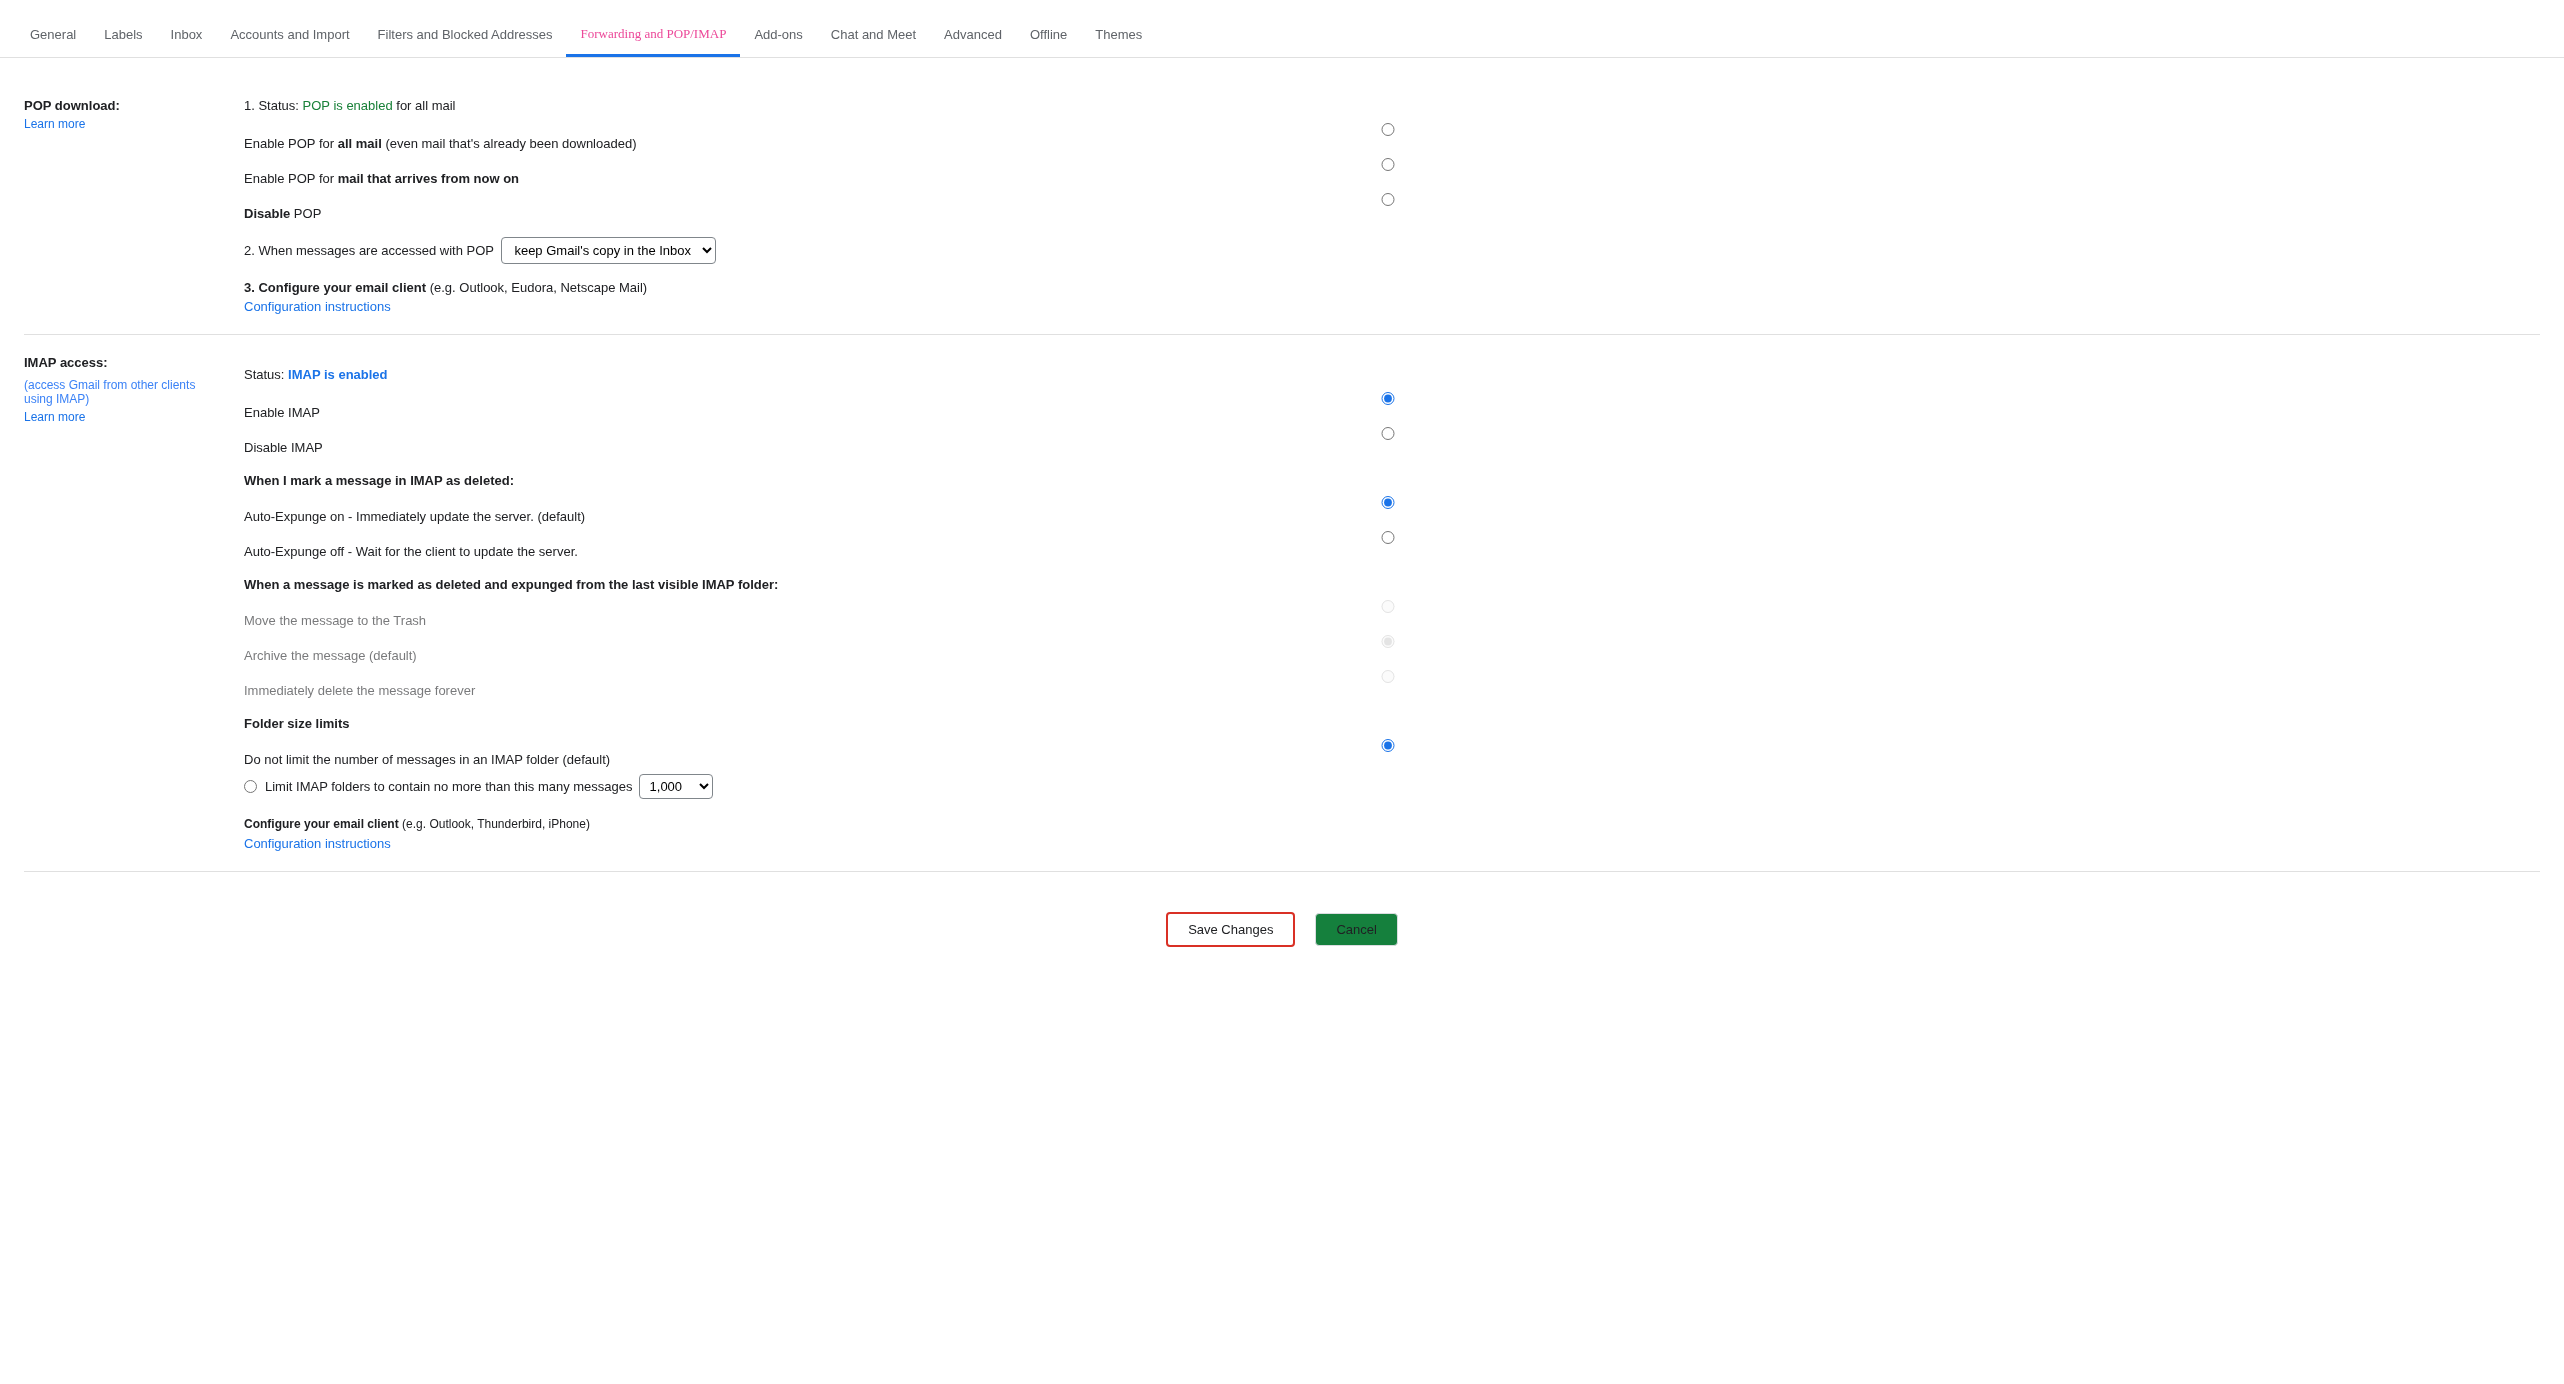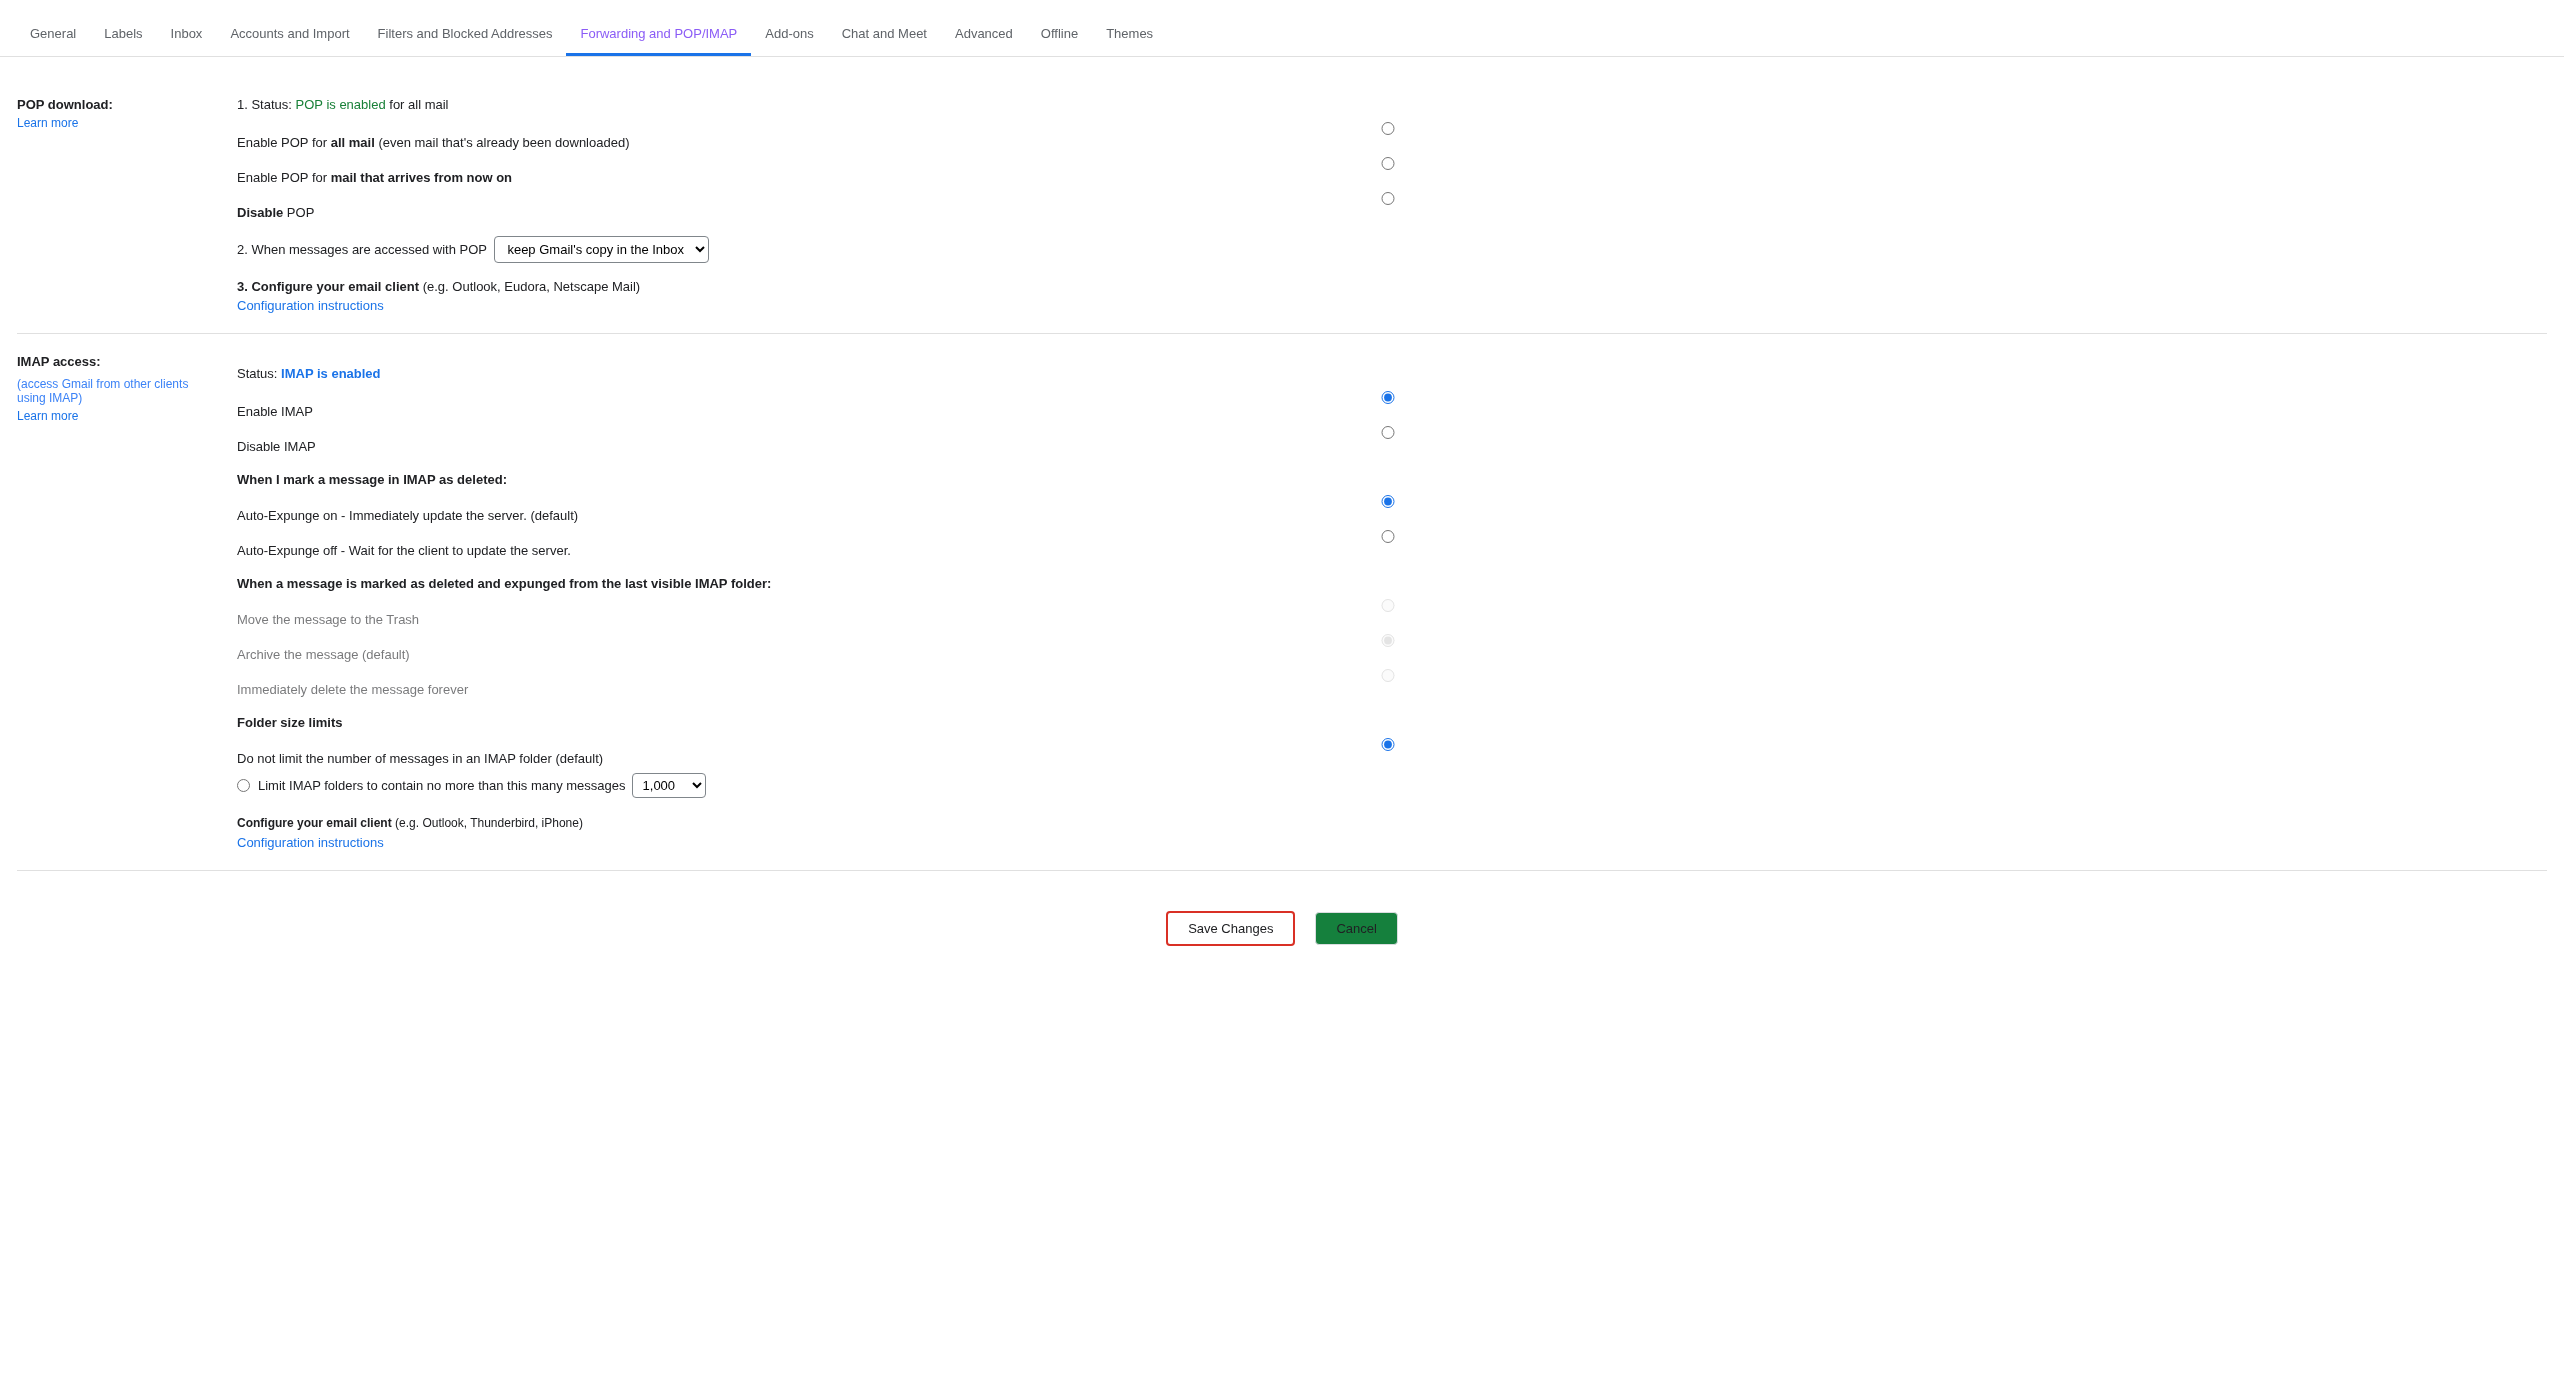--- a/index.html
+++ b/index.html
@@ -22,27 +22,28 @@
     .nav-item {
       display: inline-block;
       padding: 12px 14px;
       font-size: 13px;
       color: #5f6368;
       cursor: pointer;
       border-bottom: 3px solid transparent;
       text-decoration: none;
     }
     .nav-item.active {
-      color: #8b5cf6;
+      color: #ec4899;
       border-bottom: 3px solid #1a73e8;
+      font-family: Liberation Serif, serif;
     }
 
     
     .content {
-      padding: 20px 17px;
+      padding: 20px 24px;
     }
 
     
     .section {
       display: flex;
       padding: 20px 0;
       border-bottom: 1px solid #e0e0e0;
     }
     .section-label {
       min-width: 220px;

